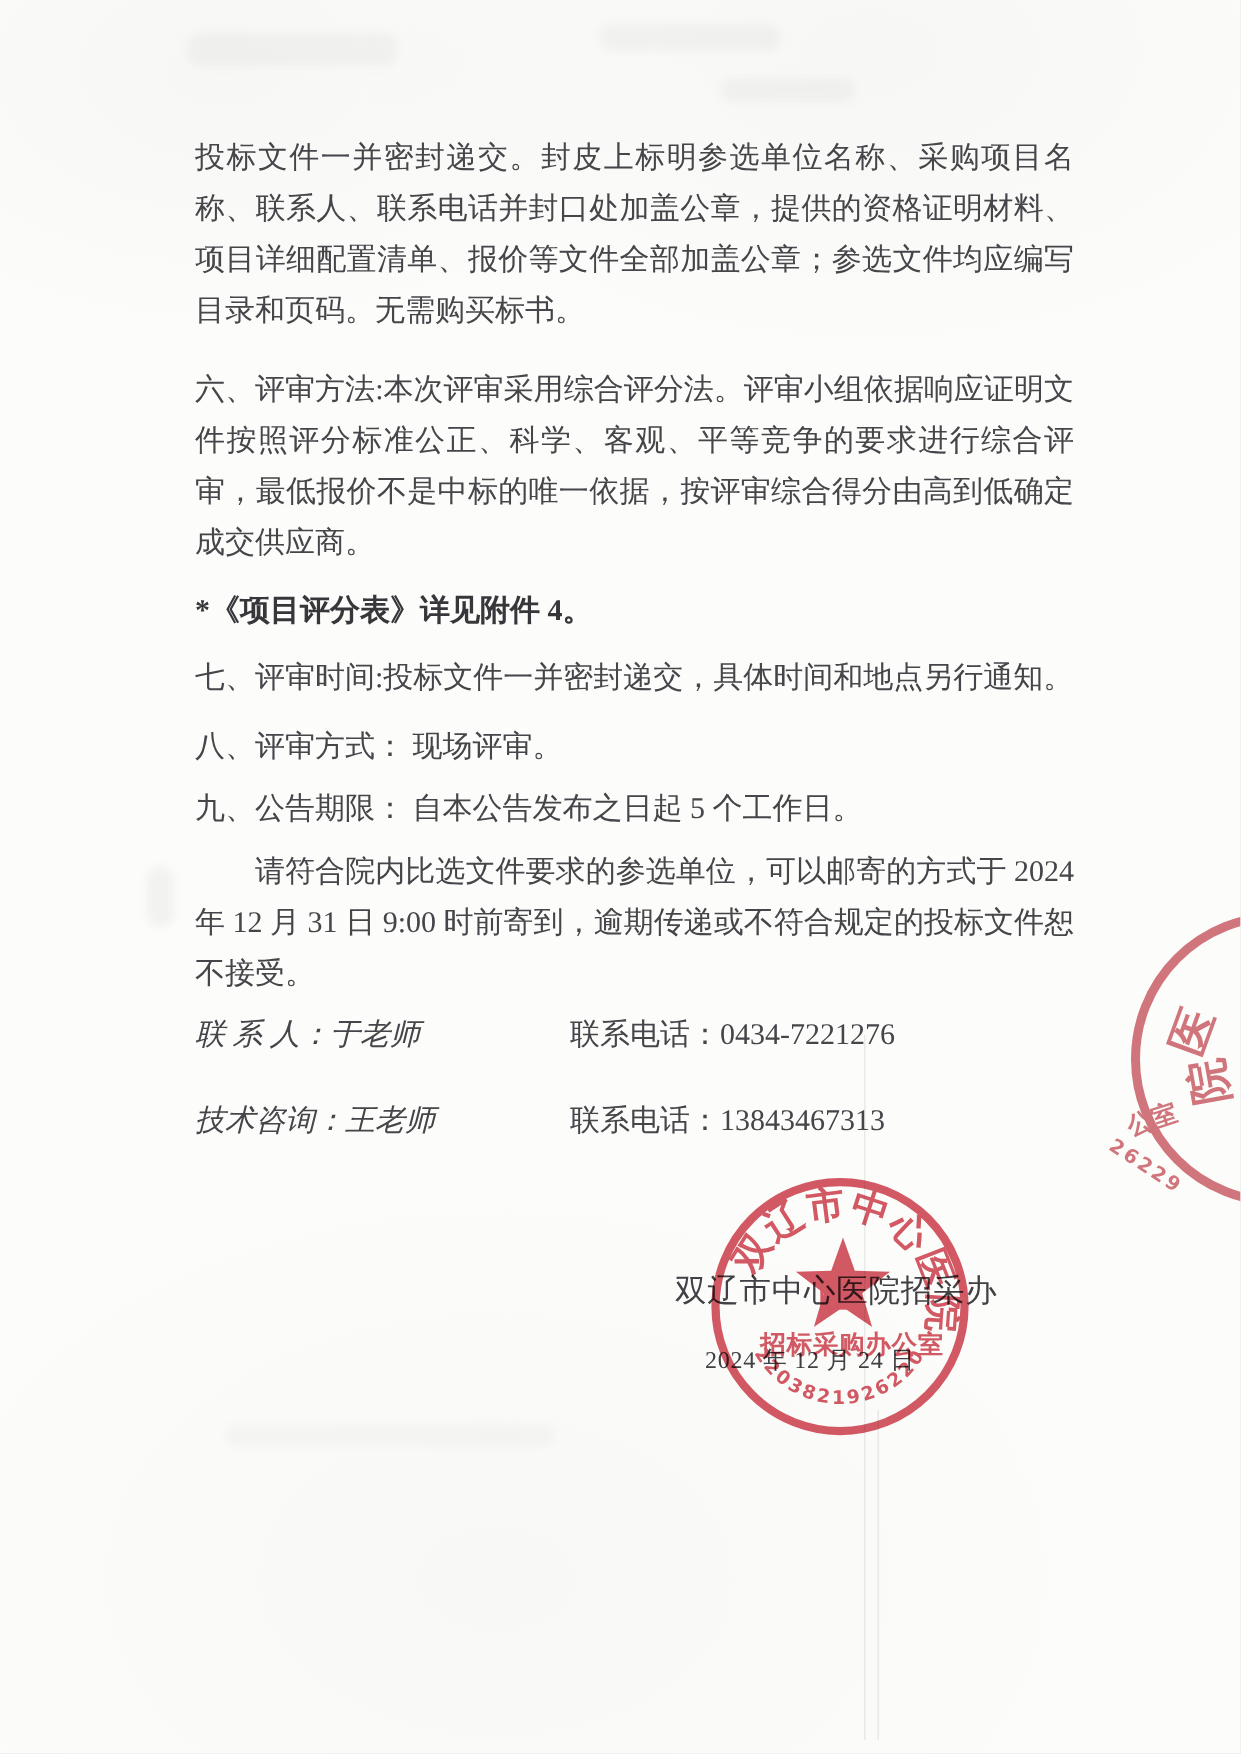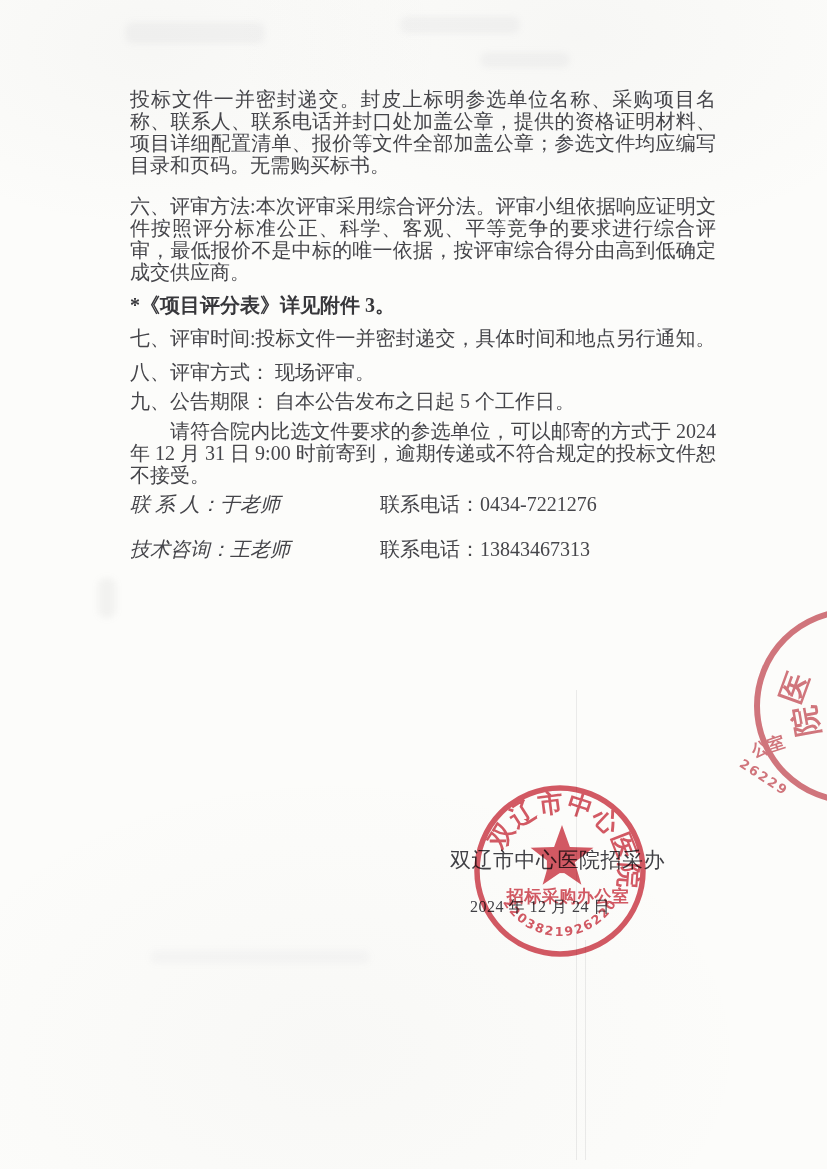--- a/index.html
+++ b/index.html
@@ -11,21 +11,21 @@
       radial-gradient(420px 260px at 18% 4%, rgba(150,150,148,0.05), rgba(0,0,0,0) 70%),
       radial-gradient(500px 300px at 70% 3%, rgba(150,150,148,0.05), rgba(0,0,0,0) 70%),
       radial-gradient(600px 400px at 40% 90%, rgba(150,150,148,0.04), rgba(0,0,0,0) 70%),
       #fcfcfa;
     overflow:hidden;
     font-family:"Liberation Serif","DejaVu Serif",serif;
     color:#45454a;
   }
   .doc-body{
     position:absolute;left:130px;top:88px;width:586px;
-    font-size:20px;line-height:22px;text-align:justify;
+    font-size:20px;line-height:34px;text-align:justify;
   }
   .doc-body p{margin:0;}
   .p-delivery{margin-bottom:19px !important;}
   .p-six{margin-bottom:11px !important;}
   .p-note{margin-bottom:11px !important;font-weight:bold;color:#37373b;}
   .p-seven{margin-bottom:12px !important;}
   .p-eight{margin-bottom:7px !important;}
   .p-nine{margin-bottom:8px !important;}
   .p-ten{margin-bottom:13px !important;}
   .p-mailing{margin-bottom:7px !important;text-indent:40px;}
@@ -67,21 +67,21 @@
   <div class="smudge sm2"></div>
   <div class="smudge sm3"></div>
   <div class="smudge sm4"></div>
   <div class="smudge sm5"></div>
   <div class="crease cr1"></div>
   <div class="crease cr2"></div>
 
   <div class="doc-body">
     <p class="p-delivery">投标文件一并密封递交。封皮上标明参选单位名称、采购项目名称、联系人、联系电话并封口处加盖公章，提供的资格证明材料、项目详细配置清单、报价等文件全部加盖公章；参选文件均应编写目录和页码。无需购买标书。</p>
     <p class="p-six">六、评审方法:本次评审采用综合评分法。评审小组依据响应证明文件按照评分标准公正、科学、客观、平等竞争的要求进行综合评审，最低报价不是中标的唯一依据，按评审综合得分由高到低确定成交供应商。</p>
-    <p class="p-note">*《项目评分表》详见附件 3。</p>
+    <p class="p-note">*《项目评分表》详见附件 4。</p>
     <p class="p-seven">七、评审时间:投标文件一并密封递交，具体时间和地点另行通知。</p>
     <p class="p-eight">八、评审方式： 现场评审。</p>
     <p class="p-nine">九、公告期限： 自本公告发布之日起 5 个工作日。</p>
     <p class="p-mailing">请符合院内比选文件要求的参选单位，可以邮寄的方式于 2024 年 12 月 31 日 9:00 时前寄到，逾期传递或不符合规定的投标文件恕不接受。</p>
 
     <div class="contact-row">
       <span class="c-label">联 系 人：于老师</span>
       <span class="c-phone">联系电话：0434-7221276</span>
     </div>
     <div class="contact-row">

